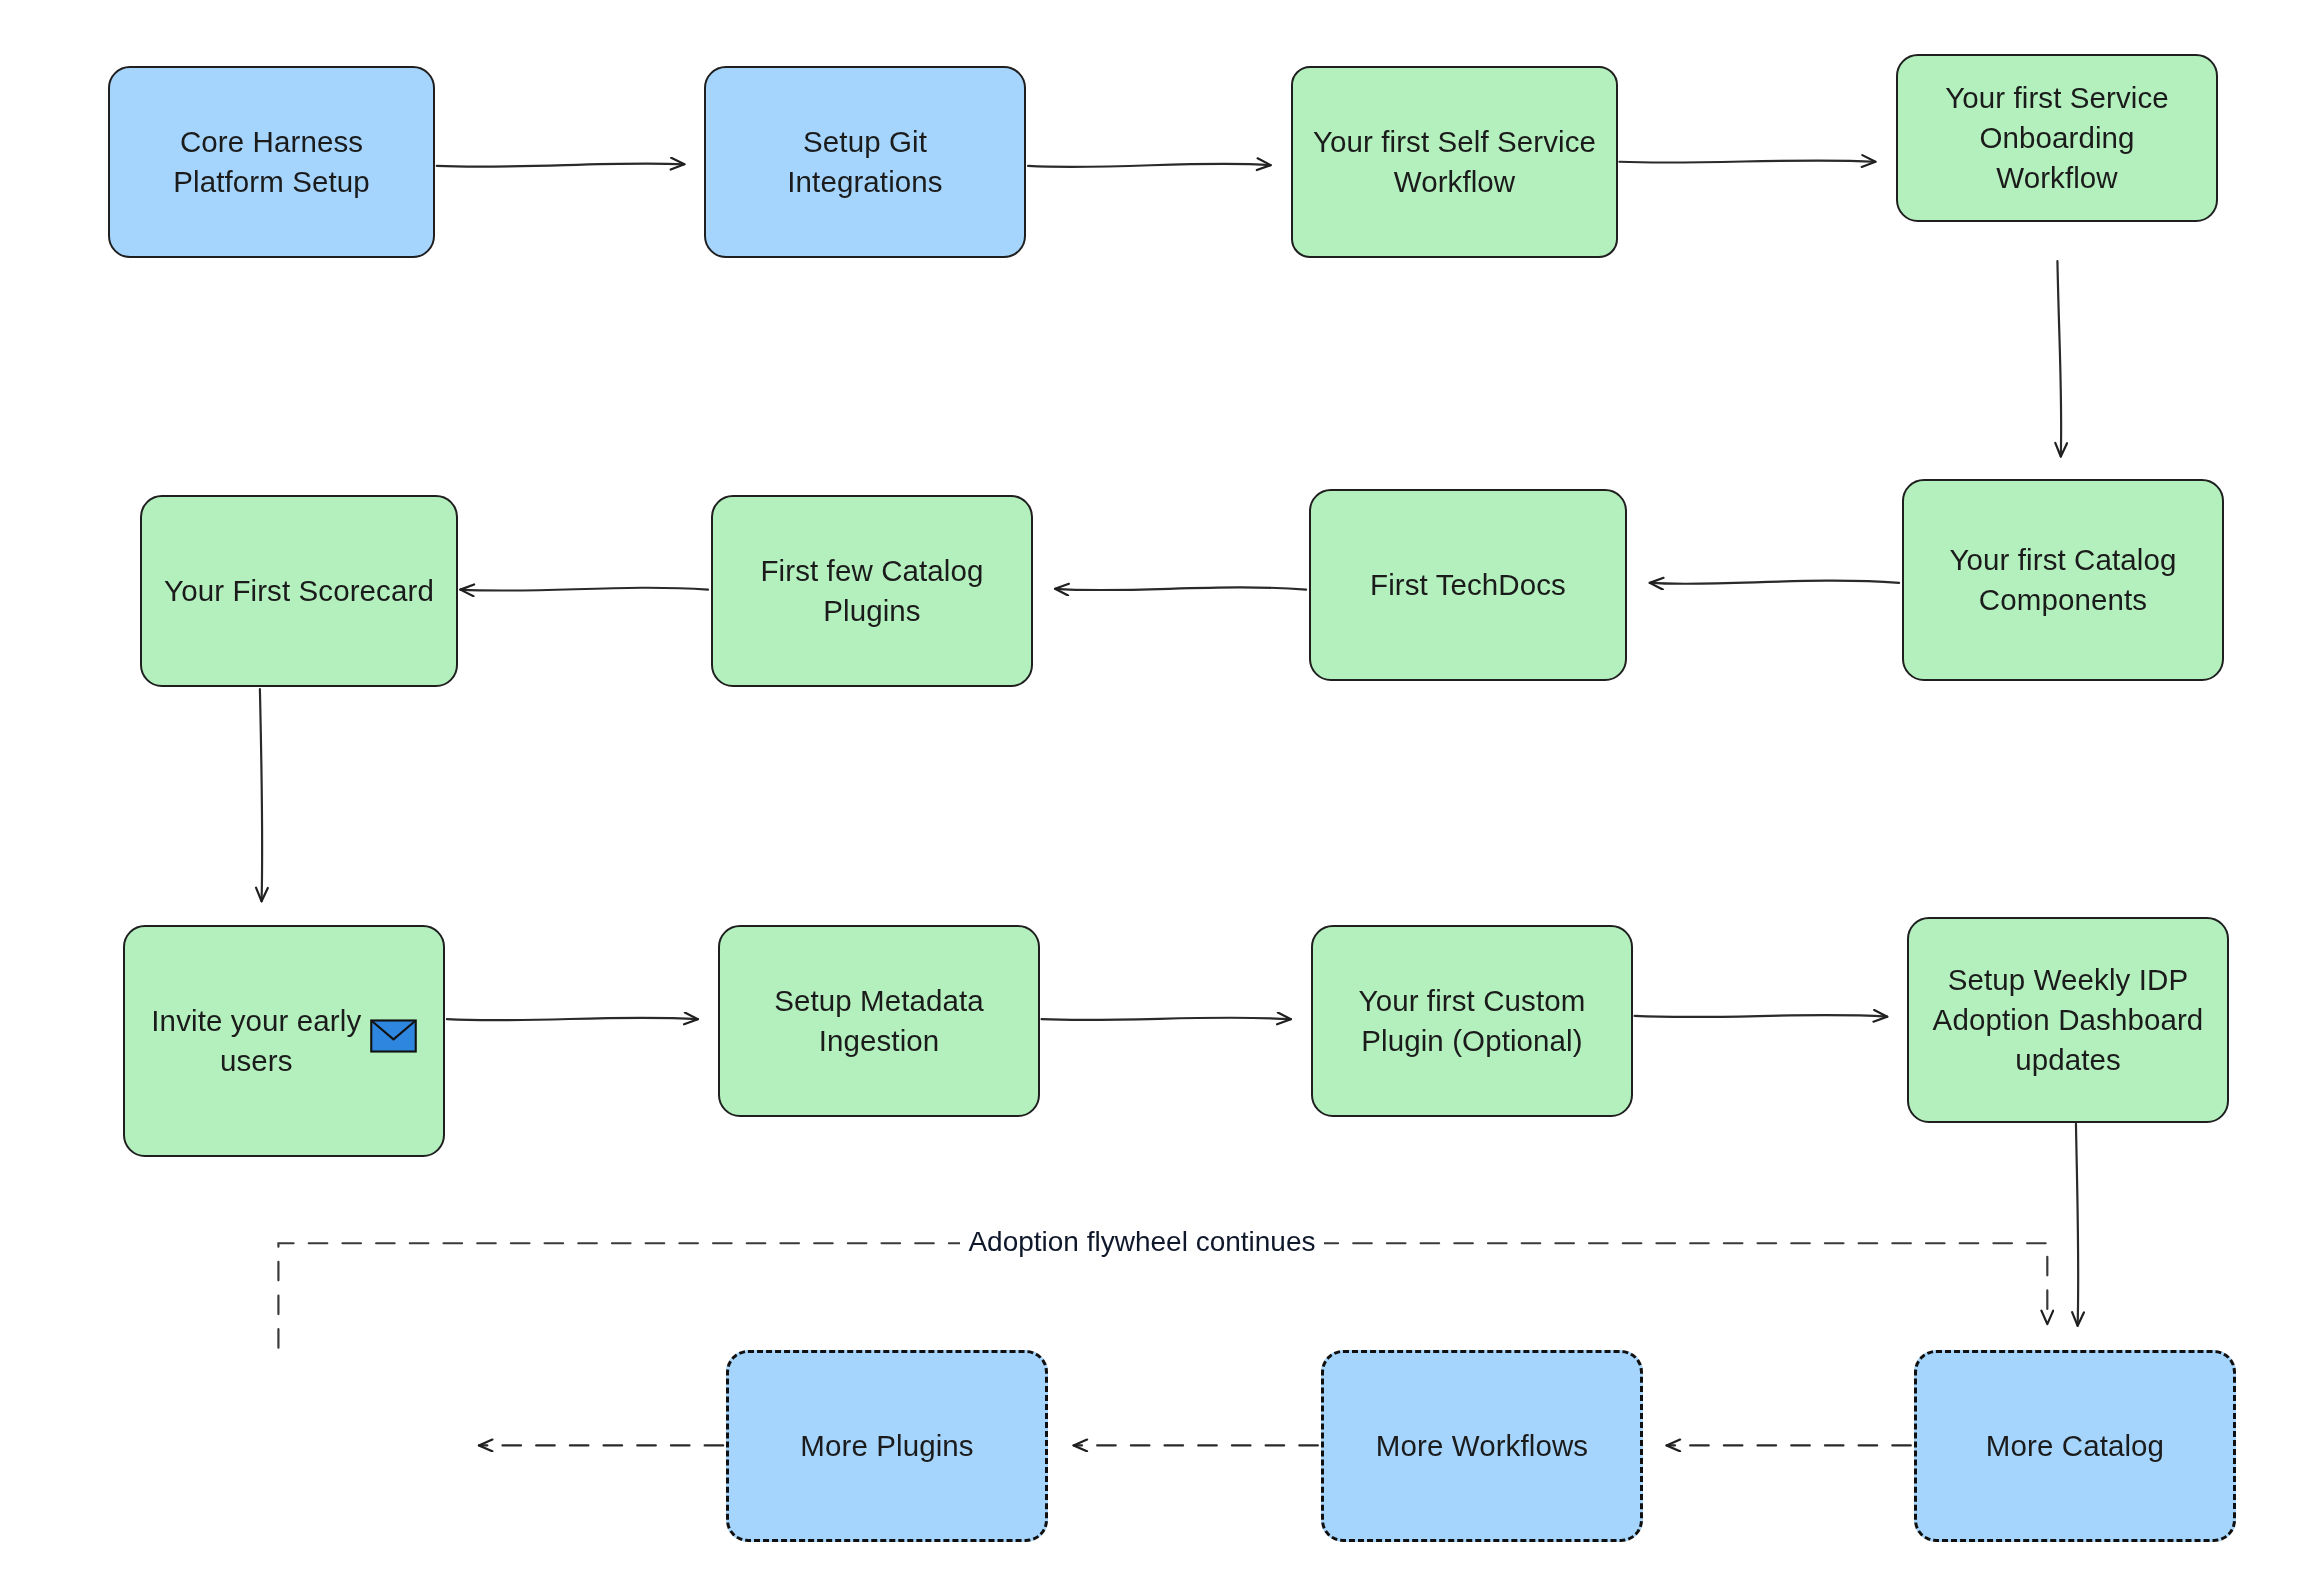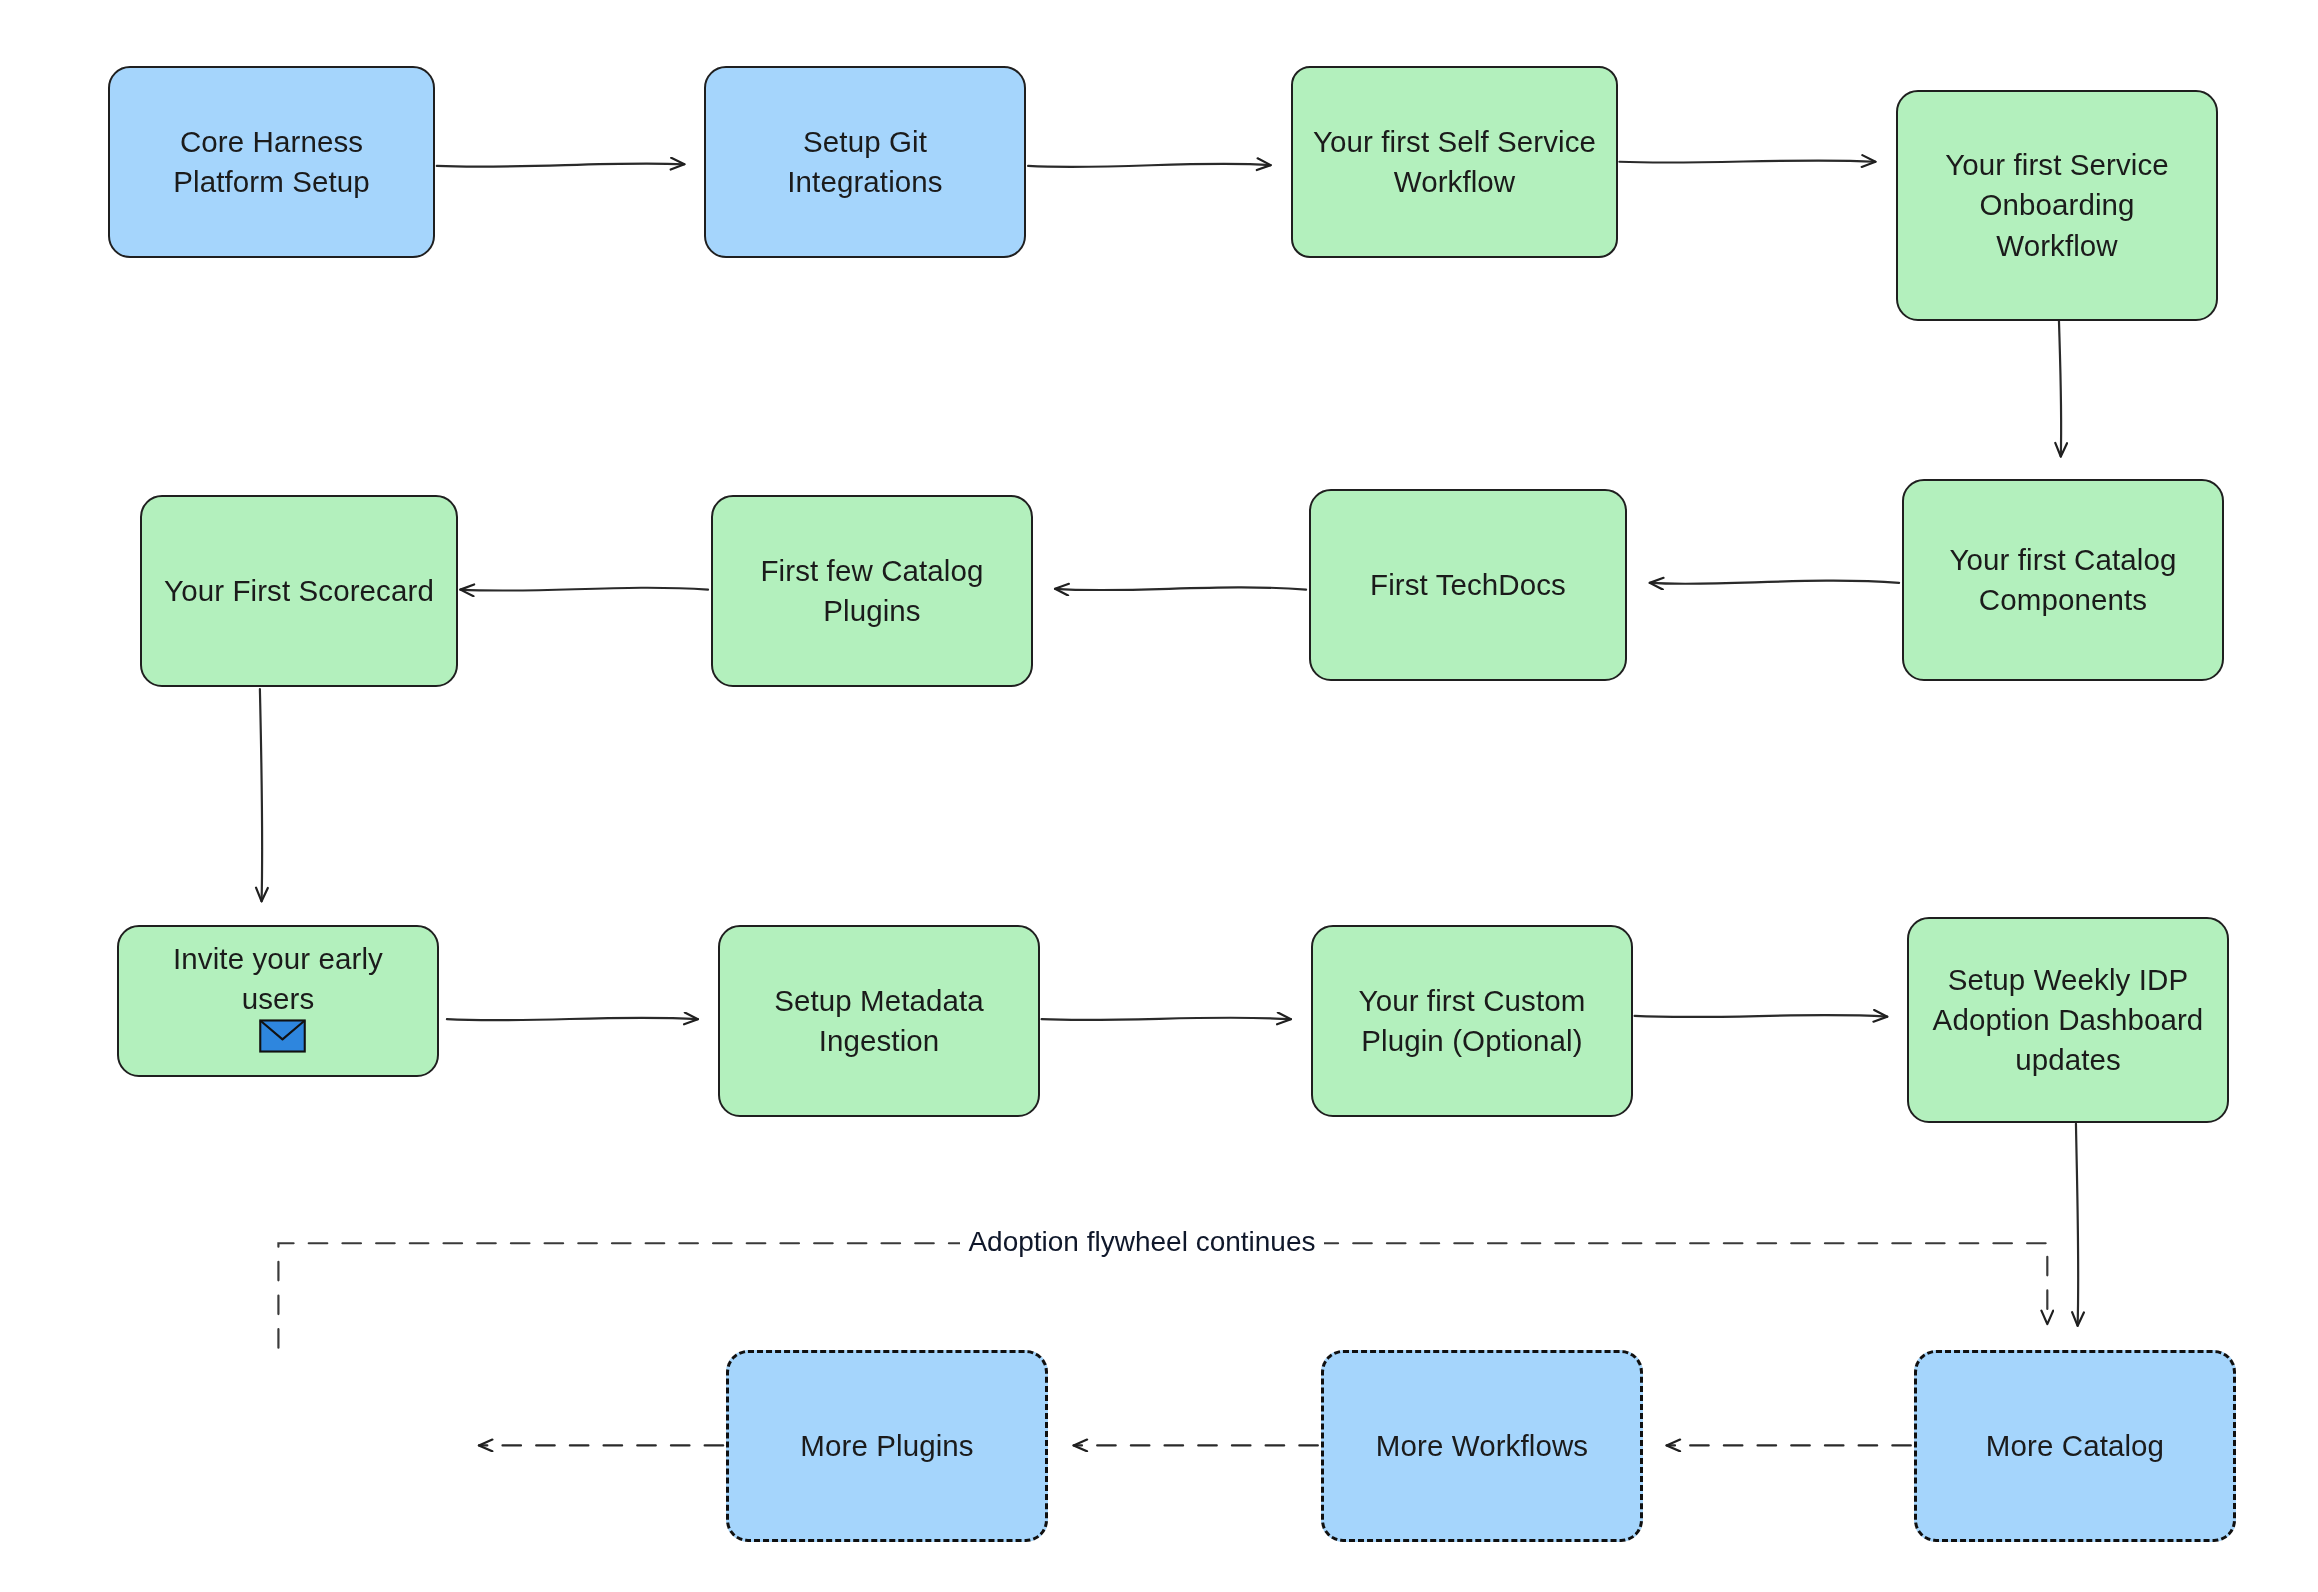--- a/index.html
+++ b/index.html
@@ -122,21 +122,21 @@
   <div class="node blue" style="left:704px; top:66px; width:322px; height:192px;">
     <span class="label">Setup Git
 Integrations</span>
   </div>
 
   <div class="node green" style="left:1291px; top:66px; width:327px; height:192px;border-radius:19px;">
     <span class="label">Your first Self Service
 Workflow</span>
   </div>
 
-  <div class="node green" style="left:1896px; top:54px; width:322px; height:231px;margin-top:36px;">
+  <div class="node green" style="left:1896px; top:54px; width:322px; height:168px;">
     <span class="label">Your first Service
 Onboarding
 Workflow</span>
   </div>
 
   <div class="node green" style="left:120px; top:495px; width:318px; height:192px;margin-left:20px;">
     <span class="label">Your First Scorecard</span>
   </div>
 
   <div class="node green" style="left:711px; top:495px; width:322px; height:192px;">
@@ -146,21 +146,21 @@
 
   <div class="node green" style="left:1309px; top:489px; width:318px; height:192px;">
     <span class="label">First TechDocs</span>
   </div>
 
   <div class="node green" style="left:1902px; top:479px; width:322px; height:202px;">
     <span class="label">Your first Catalog
 Components</span>
   </div>
 
-  <div class="node green" style="left:117px; top:925px; width:322px; height:152px;flex-direction:column;">
+  <div class="node green" style="left:123px; top:925px; width:322px; height:232px;">
     <span class="label">Invite your early
 users</span>
       <span class="envelope">
       <svg width="47" height="34" viewBox="0 0 56 40" xmlns="http://www.w3.org/2000/svg">
         <rect x="1.5" y="1.5" width="53" height="37" fill="#2e86de" stroke="#111111" stroke-width="2.5"></rect>
         <path d="M1.5,1.5 L28,24 L54.5,1.5" fill="none" stroke="#111111" stroke-width="2.5" stroke-linejoin="round"></path>
       </svg>
     </span>
   </div>
 

